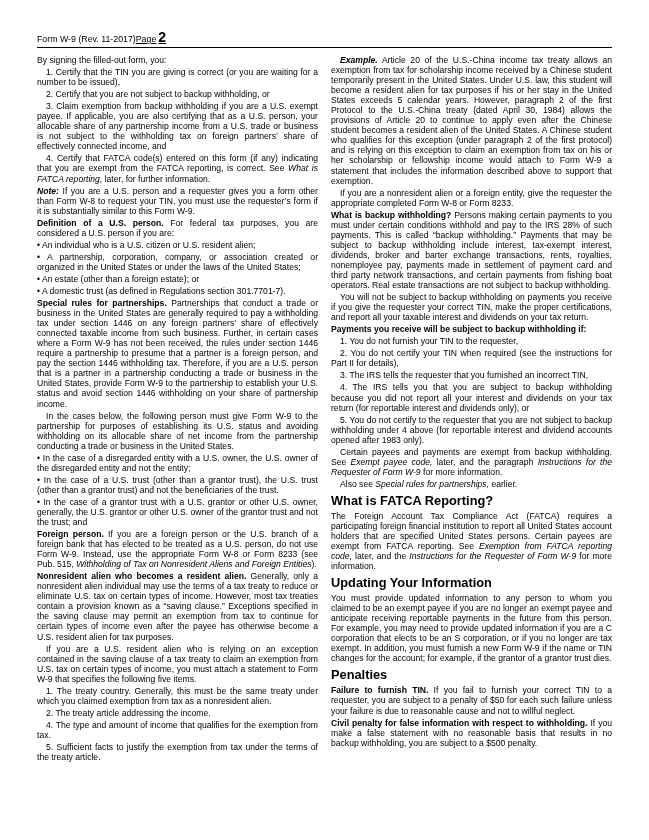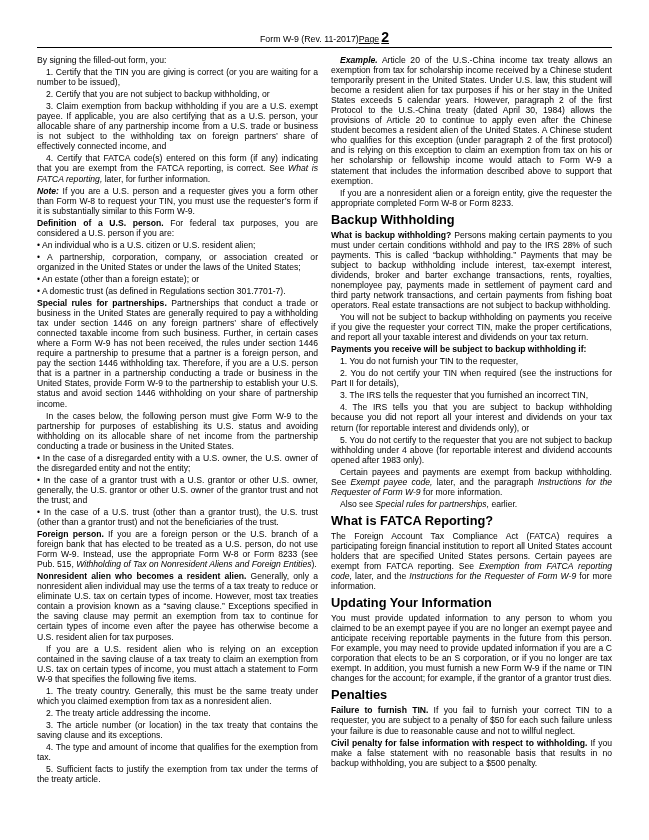--- a/index.html
+++ b/index.html
@@ -3,21 +3,21 @@
 <meta charset="utf-8">
 <style>
   html,body{margin:0;padding:0;background:#ffffff;}
   .page{
     width:649px;height:840px;background:#ffffff;color:#000;
     font-family:"Liberation Sans","DejaVu Sans",sans-serif;
     padding:30px 37px 12px 37px;
     box-sizing:border-box;overflow:hidden;
   }
   .header{
-    display:flex;justify-content:center;align-items:flex-end;
+    display:flex;justify-content:flex-start;align-items:flex-end;
     font-size:8.8px;border-bottom:1px solid #000;padding-bottom:3px;
   }
   .page-indicator{display:flex;align-items:flex-end;gap:2px;text-decoration:underline;}
   .page-num{font-weight:bold;font-size:14px;line-height:1;}
   .cols{display:flex;gap:13px;margin-top:7px;}
   .col{flex:1 1 0;min-width:0;font-size:8.6px;line-height:1.17;text-align:justify;}
   .col p{margin:0 0 2px 0;}
   .col p.indent{text-indent:9px;}
   .col h2{font-size:12.8px;font-weight:bold;margin:5px 0 2px 0;text-align:left;}
   .b{font-weight:bold;}
@@ -44,35 +44,33 @@
         <p class="indent"><span>4. Certify that FATCA code(s) entered on this form (if any) indicating that you are exempt from the FATCA reporting, is correct. See </span><span class="i">What is FATCA reporting,</span><span> later, for further information.</span></p>
         <p><span class="bi">Note:</span><span> If you are a U.S. person and a requester gives you a form other than Form W-8 to request your TIN, you must use the requester’s form if it is substantially similar to this Form W-9.</span></p>
         <p><span class="b">Definition of a U.S. person.</span><span> For federal tax purposes, you are considered a U.S. person if you are:</span></p>
         <p><span>• An individual who is a U.S. citizen or U.S. resident alien;</span></p>
         <p><span>• A partnership, corporation, company, or association created or organized in the United States or under the laws of the United States;</span></p>
         <p><span>• An estate (other than a foreign estate); or</span></p>
         <p><span>• A domestic trust (as defined in Regulations section 301.7701-7).</span></p>
         <p><span class="b">Special rules for partnerships.</span><span> Partnerships that conduct a trade or business in the United States are generally required to pay a withholding tax under section 1446 on any foreign partners’ share of effectively connected taxable income from such business. Further, in certain cases where a Form W-9 has not been received, the rules under section 1446 require a partnership to presume that a partner is a foreign person, and pay the section 1446 withholding tax. Therefore, if you are a U.S. person that is a partner in a partnership conducting a trade or business in the United States, provide Form W-9 to the partnership to establish your U.S. status and avoid section 1446 withholding on your share of partnership income.</span></p>
         <p class="indent"><span>In the cases below, the following person must give Form W-9 to the partnership for purposes of establishing its U.S. status and avoiding withholding on its allocable share of net income from the partnership conducting a trade or business in the United States.</span></p>
         <p><span>• In the case of a disregarded entity with a U.S. owner, the U.S. owner of the disregarded entity and not the entity;</span></p>
+        <p><span>• In the case of a U.S. trust (other than a grantor trust), the U.S. trust (other than a grantor trust) and not the beneficiaries of the trust.</span></p>
         <p><span>• In the case of a grantor trust with a U.S. grantor or other U.S. owner, generally, the U.S. grantor or other U.S. owner of the grantor trust and not the trust; and</span></p>
-        <p><span>• In the case of a U.S. trust (other than a grantor trust), the U.S. trust (other than a grantor trust) and not the beneficiaries of the trust.</span></p>
         <p><span class="b">Foreign person.</span><span> If you are a foreign person or the U.S. branch of a foreign bank that has elected to be treated as a U.S. person, do not use Form W-9. Instead, use the appropriate Form W-8 or Form 8233 (see Pub. 515, </span><span class="i">Withholding of Tax on Nonresident Aliens and Foreign Entities</span><span>).</span></p>
         <p><span class="b">Nonresident alien who becomes a resident alien.</span><span> Generally, only a nonresident alien individual may use the terms of a tax treaty to reduce or eliminate U.S. tax on certain types of income. However, most tax treaties contain a provision known as a “saving clause.” Exceptions specified in the saving clause may permit an exemption from tax to continue for certain types of income even after the payee has otherwise become a U.S. resident alien for tax purposes.</span></p>
         <p class="indent"><span>If you are a U.S. resident alien who is relying on an exception contained in the saving clause of a tax treaty to claim an exemption from U.S. tax on certain types of income, you must attach a statement to Form W-9 that specifies the following five items.</span></p>
         <p class="indent"><span>1. The treaty country. Generally, this must be the same treaty under which you claimed exemption from tax as a nonresident alien.</span></p>
         <p class="indent"><span>2. The treaty article addressing the income.</span></p>
-        <p class="indent"><span>3. The article number (or location) in the tax treaty that contains the saving clause and its exceptions.</span></p>
         <p class="indent"><span>4. The type and amount of income that qualifies for the exemption from tax.</span></p>
         <p class="indent"><span>5. Sufficient facts to justify the exemption from tax under the terms of the treaty article.</span></p>
       </div>
     <div class="col" id="col-right">
         <p class="indent"><span class="bi">Example.</span><span> Article 20 of the U.S.-China income tax treaty allows an exemption from tax for scholarship income received by a Chinese student temporarily present in the United States. Under U.S. law, this student will become a resident alien for tax purposes if his or her stay in the United States exceeds 5 calendar years. However, paragraph 2 of the first Protocol to the U.S.-China treaty (dated April 30, 1984) allows the provisions of Article 20 to continue to apply even after the Chinese student becomes a resident alien of the United States. A Chinese student who qualifies for this exception (under paragraph 2 of the first protocol) and is relying on this exception to claim an exemption from tax on his or her scholarship or fellowship income would attach to Form W-9 a statement that includes the information described above to support that exemption.</span></p>
         <p class="indent"><span>If you are a nonresident alien or a foreign entity, give the requester the appropriate completed Form W-8 or Form 8233.</span></p>
-        <h2><span>Backup Withholding</span></h2>
         <p><span class="b">What is backup withholding?</span><span> Persons making certain payments to you must under certain conditions withhold and pay to the IRS 28% of such payments. This is called “backup withholding.” Payments that may be subject to backup withholding include interest, tax-exempt interest, dividends, broker and barter exchange transactions, rents, royalties, nonemployee pay, payments made in settlement of payment card and third party network transactions, and certain payments from fishing boat operators. Real estate transactions are not subject to backup withholding.</span></p>
         <p class="indent"><span>You will not be subject to backup withholding on payments you receive if you give the requester your correct TIN, make the proper certifications, and report all your taxable interest and dividends on your tax return.</span></p>
         <p><span class="b">Payments you receive will be subject to backup withholding if:</span></p>
         <p class="indent"><span>1. You do not furnish your TIN to the requester,</span></p>
         <p class="indent"><span>2. You do not certify your TIN when required (see the instructions for Part II for details),</span></p>
         <p class="indent"><span>3. The IRS tells the requester that you furnished an incorrect TIN,</span></p>
         <p class="indent"><span>4. The IRS tells you that you are subject to backup withholding because you did not report all your interest and dividends on your tax return (for reportable interest and dividends only), or</span></p>
         <p class="indent"><span>5. You do not certify to the requester that you are not subject to backup withholding under 4 above (for reportable interest and dividend accounts opened after 1983 only).</span></p>
         <p class="indent"><span>Certain payees and payments are exempt from backup withholding. See </span><span class="i">Exempt payee code,</span><span> later, and the paragraph </span><span class="i">Instructions for the Requester of Form W-9</span><span> for more information.</span></p>
         <p class="indent"><span>Also see </span><span class="i">Special rules for partnerships,</span><span> earlier.</span></p>

